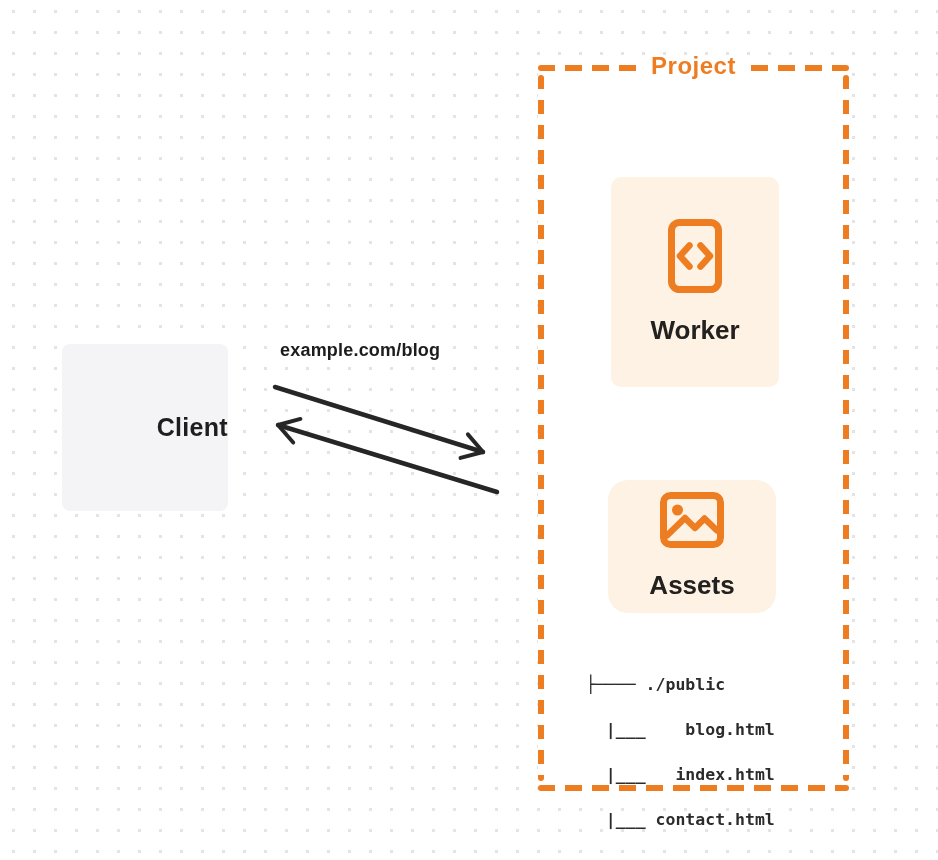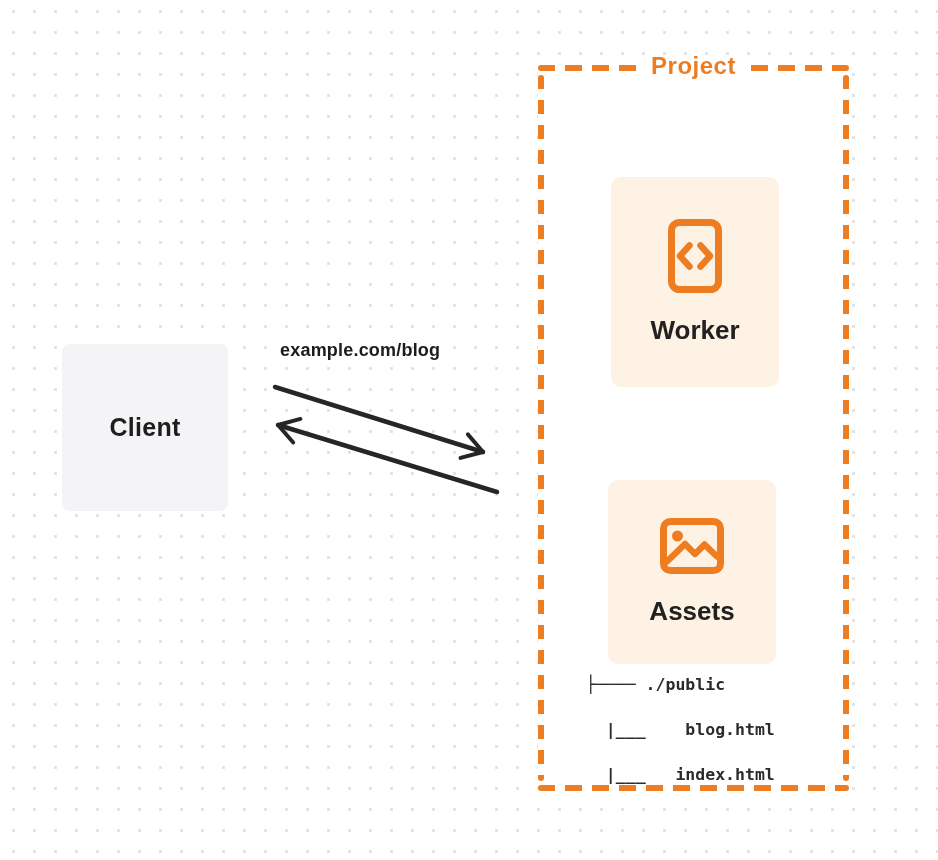--- a/index.html
+++ b/index.html
@@ -15,21 +15,21 @@
     font-family: "Liberation Sans", sans-serif;
   }
 
   
   .client-box {
     position: absolute;
     left: 62px; top: 344px;
     width: 166px; height: 167px;
     background: #f4f4f6;
     border-radius: 8px;
-    display: flex; align-items: center; justify-content: center;
+    display: flex; align-items: center; justify-content: flex-end;
   }
   .client-box .label {
     font-size: 25px; font-weight: bold; color: #1e1e1e; letter-spacing: 0.3px;
   }
 
   
   .request-label {
     position: absolute;
     left: 280px; top: 340px;
     font-size: 18px; font-weight: bold; color: #1c1c1c;
@@ -80,21 +80,21 @@
   
   .card {
     position: absolute;
     width: 168px;
     background: #fdf2e4;
     border-radius: 10px;
     display: flex; flex-direction: column;
     align-items: center; justify-content: center;
   }
   .card-worker { left: 73px; top: 66px;  height: 210px; margin-top: 46px; }
-  .card-assets { left: 70px; top: 415px; height: 184px; }
+  .card-assets { left: 70px; top: 415px; height: 133px; border-radius: 20px; }
   .card .card-label {
     margin-top: 22px;
     font-size: 26px; font-weight: bold; color: #23211f;
   }
 
   
   .file-tree {
     position: absolute;
     left: 48px; top: 585px;
     font-family: "DejaVu Sans Mono", monospace;
@@ -150,16 +150,17 @@
         <circle cx="17.5" cy="18" r="5.5" fill="#ee7d22"></circle>
         <path d="M7 43.5 L25 26 L35 36 L44.5 26.5 L57 38.5" fill="none" stroke="#ee7d22" stroke-width="6.5" stroke-linecap="round" stroke-linejoin="round"></path>
       </svg>
       <div class="card-label">Assets</div>
     </div>
 
     <div class="file-tree">
       <div class="tree-line">├──── ./public</div>
       <div class="tree-line">  |___    blog.html</div>
       <div class="tree-line">  |___   index.html</div>
+      <div class="tree-line">  |___ contact.html</div>
     </div>
   </div>
 
 </div>
 
 </body></html>

